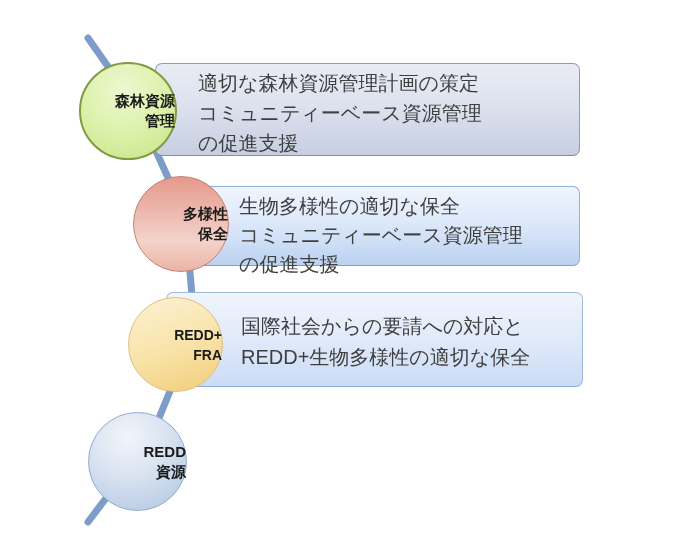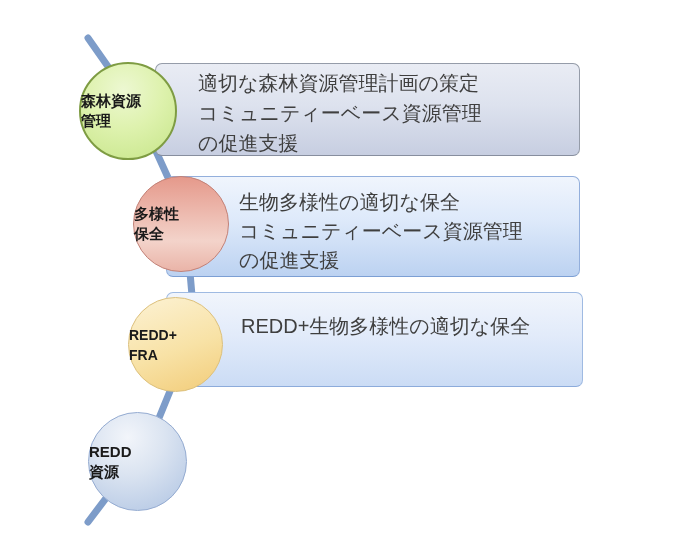--- a/index.html
+++ b/index.html
@@ -35,25 +35,25 @@
   }
   .box1 {
     left: 155px; top: 63px; width: 425px; height: 93px;
     background: linear-gradient(180deg, #e9ecf4 0%, #dde2ee 45%, #c7cee1 100%);
     border: 1px solid #959ca9;
     border-bottom-color: #878e9e;
     padding: 4px 8px 0 42px;
     line-height: 30px;
   }
   .box2 {
-    left: 166px; top: 176px; width: 414px; height: 101px;
+    left: 166px; top: 186px; width: 414px; height: 80px;
     background: linear-gradient(180deg, #f0f5fd 0%, #dde9fa 45%, #bcd2f1 100%);
     border: 1px solid #93afdc;
     border-bottom-color: #7c9fd4;
-    padding: 11px 8px 0 72px;
+    padding: 5px 8px 0 72px;
     line-height: 29px;
   }
   .box3 {
     left: 166px; top: 292px; width: 417px; height: 95px;
     background: linear-gradient(180deg, #f1f5fc 0%, #e2ebfa 45%, #cbdcf5 100%);
     border: 1px solid #9fbae2;
     border-bottom-color: #8cabdb;
     padding: 18px 8px 0 74px;
     line-height: 31px;
   }
@@ -66,21 +66,21 @@
     line-height: 23px;
   }
   
   .circle {
     position: absolute;
     z-index: 2;
     border-radius: 50%;
     box-sizing: border-box;
     display: flex;
     flex-direction: column;
-    align-items: flex-start;
+    align-items: flex-end;
     justify-content: center;
     text-align: center;
     font-weight: bold;
     color: #1a1a1a;
     font-size: 15px;
     line-height: 20px;
   }
   .c1 {
     left: 79px; top: 62px; width: 98px; height: 98px;
     background: radial-gradient(circle at 45% 28%, #edf8d2 0%, #def2ae 45%, #c6e588 100%);
@@ -126,20 +126,21 @@
     <div class="box-line">生物多様性の適切な保全</div>
     <div class="box-line">コミュニティーベース資源管理</div>
     <div class="box-line">の促進支援</div>
   </div>
   <div class="circle c2">
     <div>多様性</div>
     <div>保全</div>
   </div>
 
   <div class="box box3">
+    <div class="box-line">国際社会からの要請への対応と</div>
     <div class="box-line">REDD+生物多様性の適切な保全</div>
   </div>
   <div class="circle c3">
     <div>REDD+</div>
     <div>FRA</div>
   </div>
 
   <div class="circle c4">
     <div>REDD</div>
     <div>資源</div>

